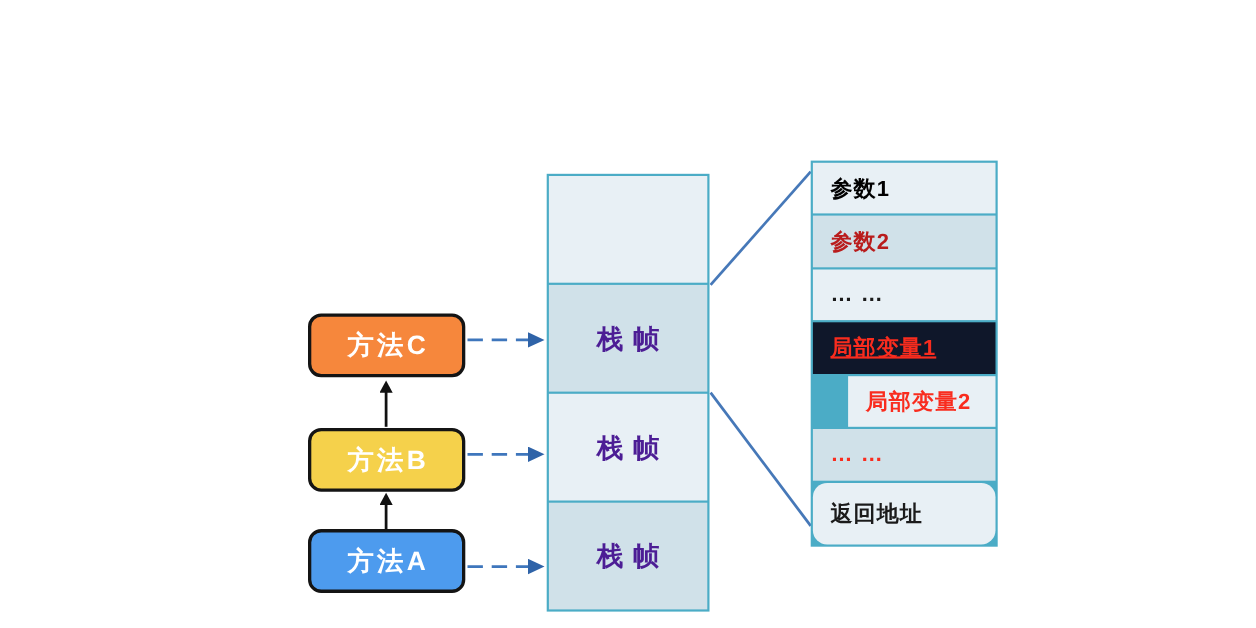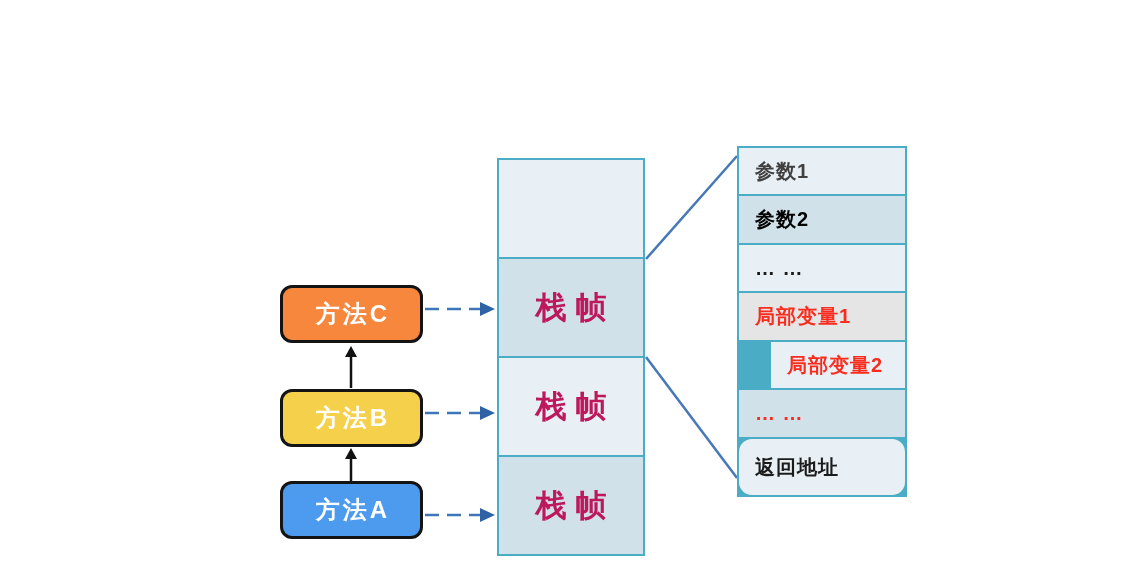--- a/index.html
+++ b/index.html
@@ -47,22 +47,22 @@
     box-sizing: border-box;
     display: grid;
     grid-template-rows: 97px 97px 97px 97px;
     gap: 2px;
     padding: 2px;
   }
   .stack-cell {
     display: flex;
     align-items: center;
     justify-content: center;
-    font-size: 31px;
-    color: #be185d;
+    font-size: 24px;
+    color: #4c1d95;
     letter-spacing: 9px;
     text-indent: 9px;
     font-weight: 600;
   }
   
   .frame-table {
     position: absolute;
     left: 737px;
     top: 146px;
     width: 170px;
@@ -119,22 +119,22 @@
   </div>
 
   <div class="stack-column" style="background: rgb(75, 172, 198);">
     <div class="stack-cell" style="background: rgb(232, 240, 245);"></div>
     <div class="stack-cell" style="background: rgb(208, 225, 233);">栈帧</div>
     <div class="stack-cell" style="background: rgb(232, 240, 245);">栈帧</div>
     <div class="stack-cell" style="background: rgb(208, 225, 233);">栈帧</div>
   </div>
 
   <div class="frame-table" style="background: rgb(75, 172, 198);">
-    <div class="frame-row" style="background: rgb(232, 240, 245); color: #404040; text-align: center;">参数1</div>
-    <div class="frame-row" style="background: rgb(208, 225, 233); color: #000000;">参数2</div>
+    <div class="frame-row" style="background: rgb(232, 240, 245); color: #000000; text-align: center;">参数1</div>
+    <div class="frame-row" style="background: rgb(208, 225, 233); color: #b91c1c;">参数2</div>
     <div class="frame-row" style="background: rgb(232, 240, 245); color: rgb(27, 27, 27);">… …</div>
-    <div class="frame-row" style="background: #e5e5e5; color: rgb(249, 44, 30);">局部变量1</div>
+    <div class="frame-row" style="background: #0f172a; color: rgb(249, 44, 30); text-decoration: underline;">局部变量1</div>
     <div class="frame-row" style="background: rgb(232, 240, 245); color: rgb(249, 44, 30); margin-left: 32px;">局部变量2</div>
     <div class="frame-row" style="background: rgb(208, 225, 233); color: rgb(249, 44, 30);">… …</div>
     <div class="frame-row" style="background: rgb(232, 240, 245); color: rgb(27, 27, 27); border-radius: 13px;">返回地址</div>
   </div>
 
 </div>
 
 </body></html>

